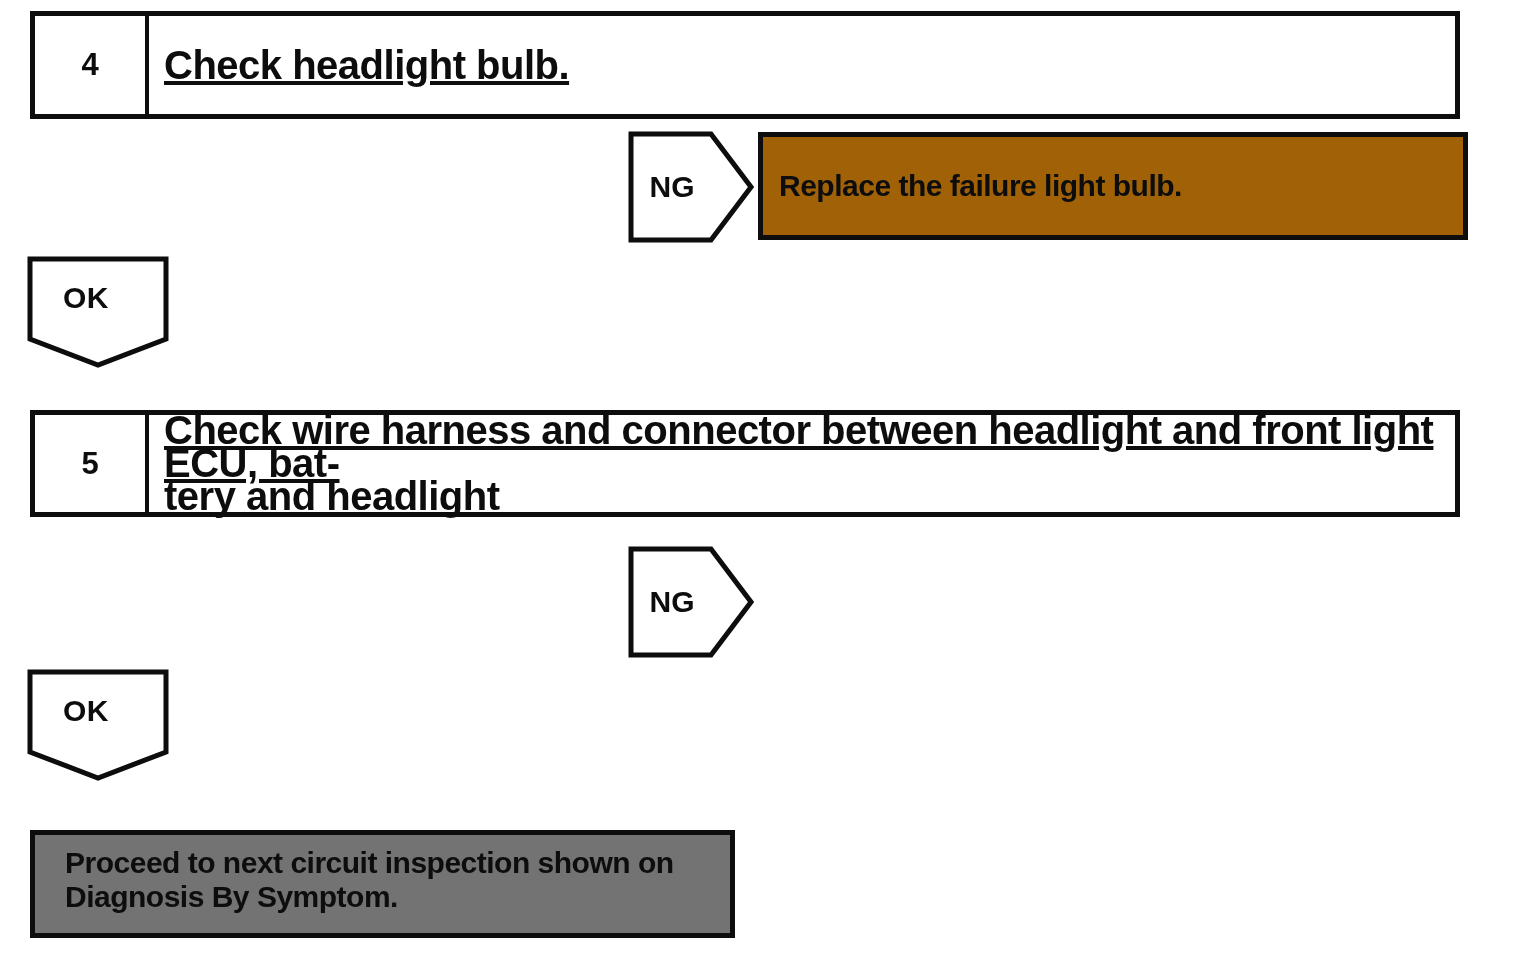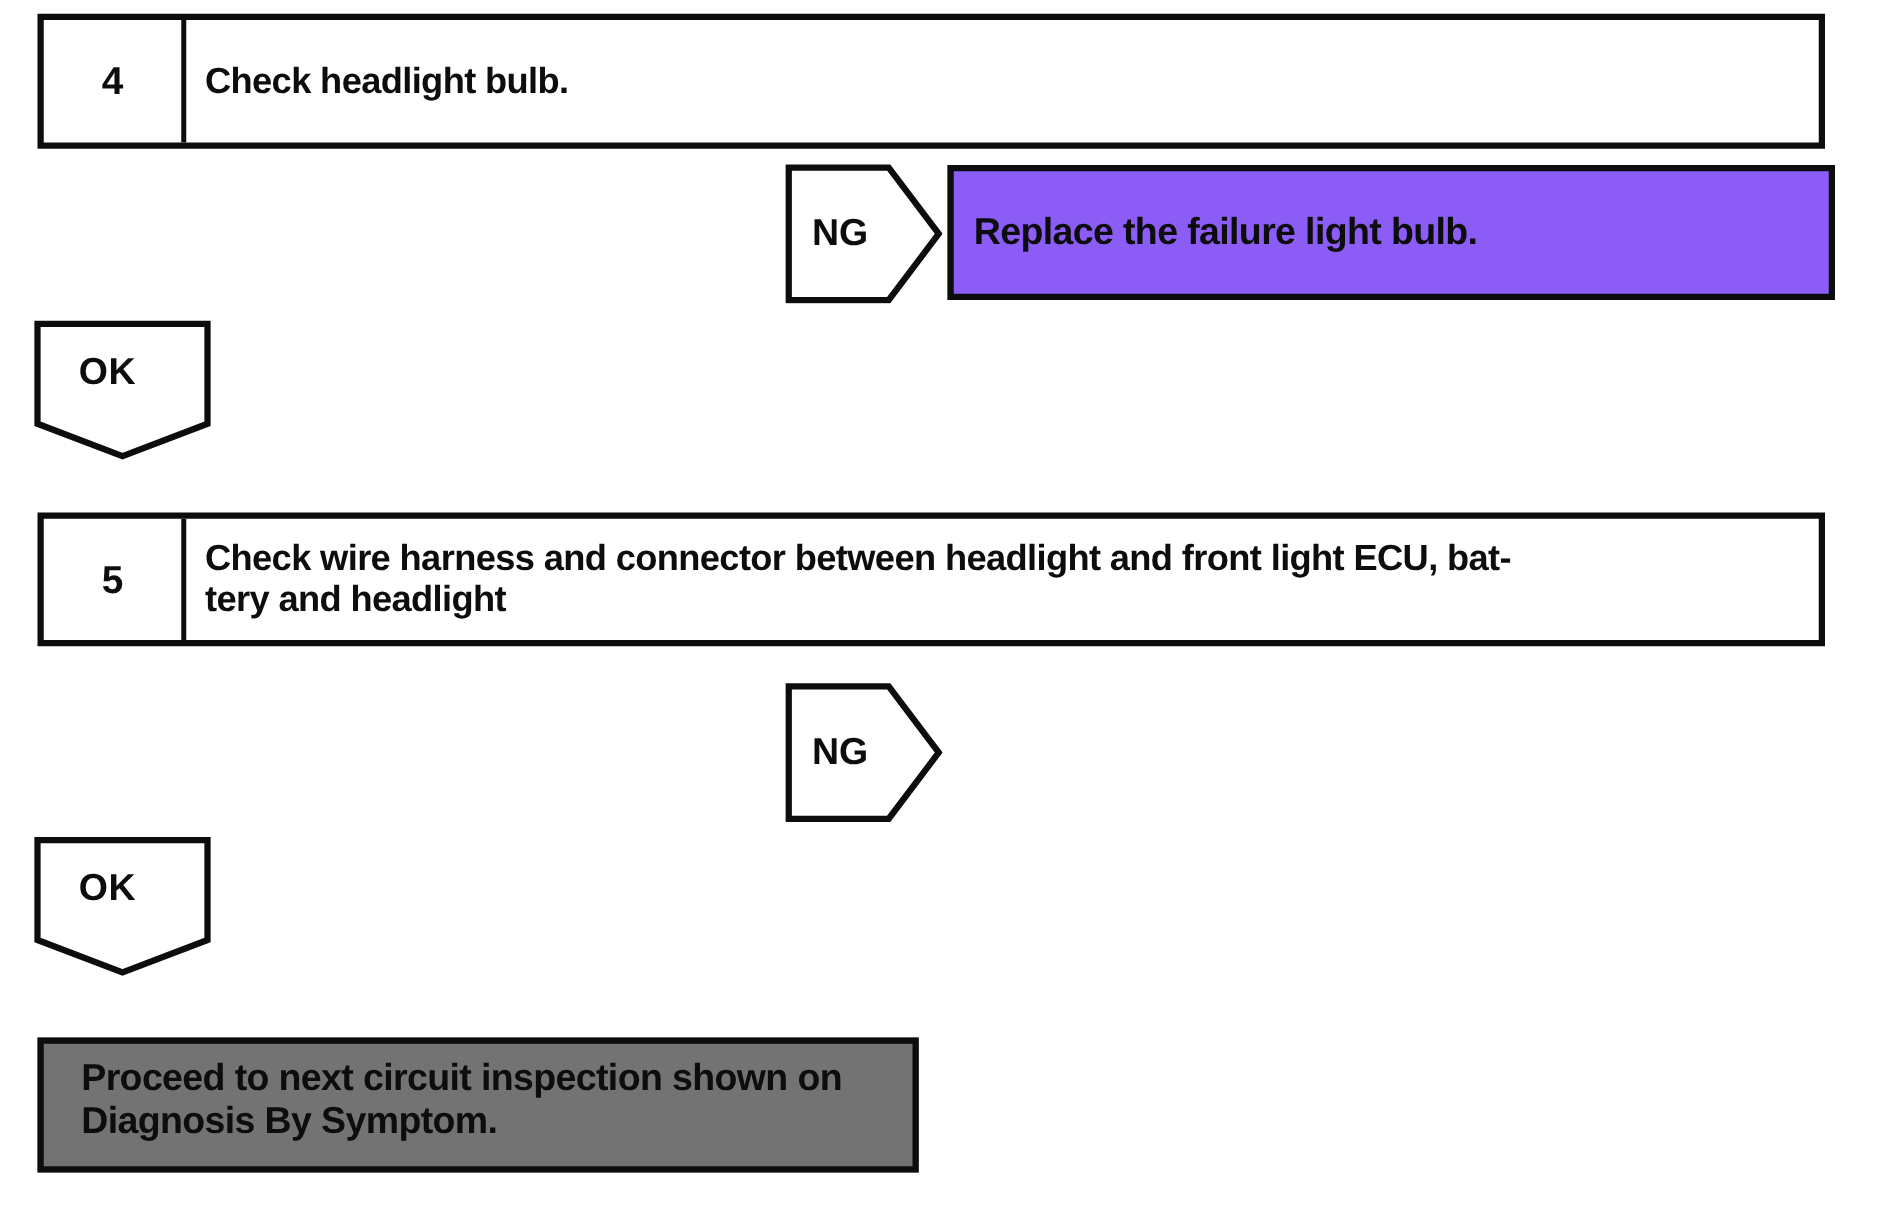--- a/index.html
+++ b/index.html
@@ -38,24 +38,25 @@
     justify-content: center;
     font-size: 31px;
     flex: 0 0 auto;
   }
   .instr {
     flex: 1;
     display: flex;
     align-items: center;
     padding-left: 15px;
     padding-right: 12px;
-    font-size: 29px;
+    font-size: 40px;
     letter-spacing: -0.5px;
     line-height: 33px;
     white-space: pre-line;
+    text-decoration: underline;
   }
 
   
   .ng-wrap {
     position: absolute;
     width: 126px;
     height: 112px;
   }
   .ng-wrap svg {
     position: absolute;
@@ -99,21 +100,21 @@
     letter-spacing: 0.5px;
   }
 
   
   .result-box {
     position: absolute;
     left: 758px;
     width: 710px;
     height: 108px;
     border: 5px solid #0d0d0d;
-    background: #8b5cf6;
+    background: #a16207;
     box-sizing: border-box;
     display: flex;
     align-items: center;
     padding-left: 16px;
     font-size: 30px;
     letter-spacing: -0.5px;
   }
 
   
   .final-box {

